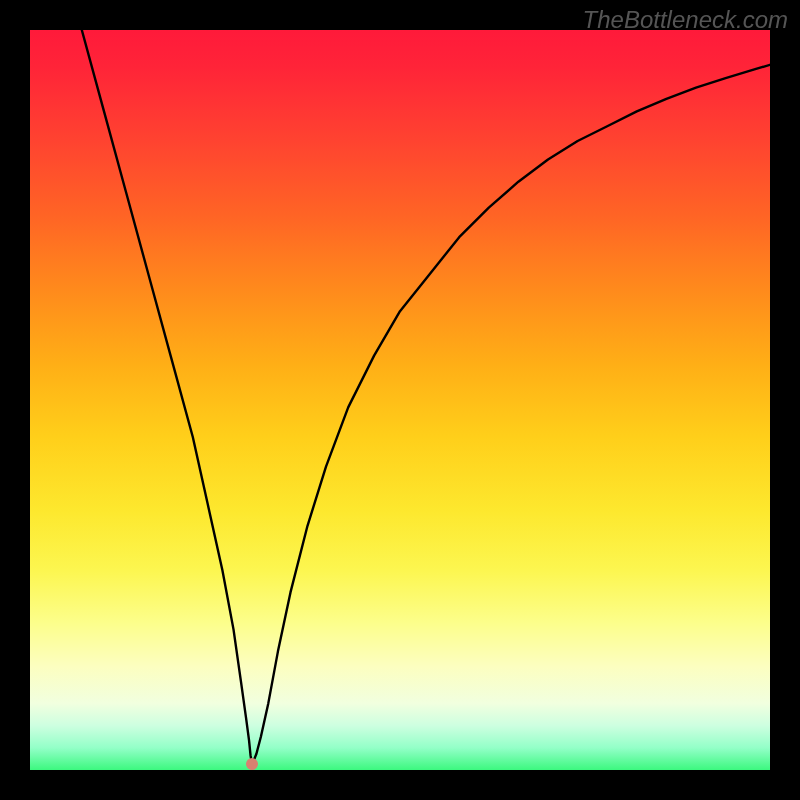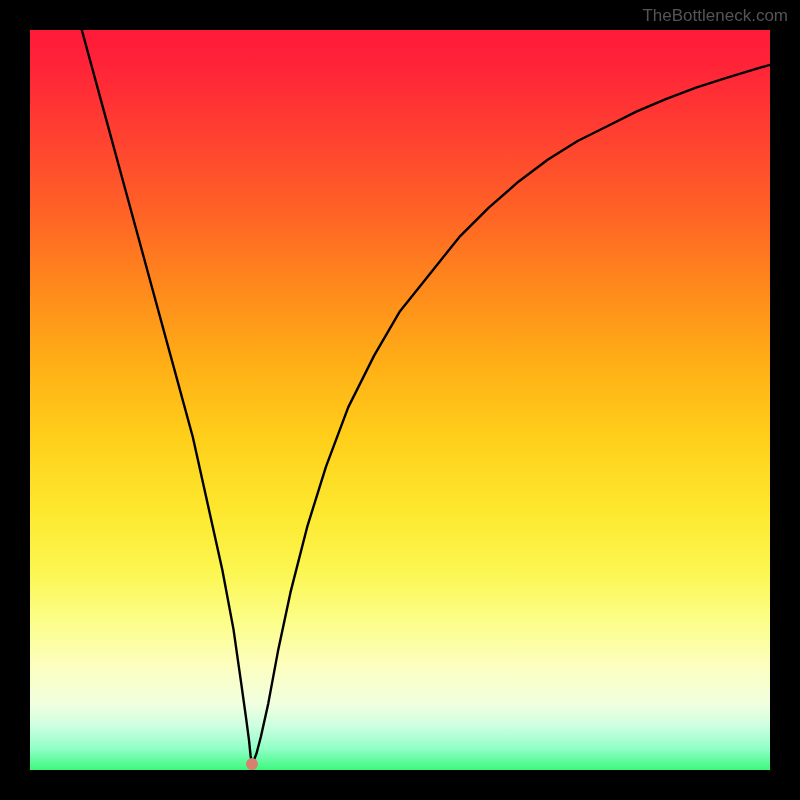--- a/index.html
+++ b/index.html
@@ -15,21 +15,21 @@
       #ffcf1a 55%,
       #fde82e 65%,
       #fcf650 73%,
       #fcfe8a 80%,
       #fcfec0 86%,
       #f1ffdf 91%,
       #cdffe0 94%,
       #93ffc8 97%,
       #3cf87f 100%);
   }
-  .watermark { position: absolute; top: 6px; right: 12px; color: #555; font-size: 17px; font-weight: 500; letter-spacing: 0px; }
+  .watermark { position: absolute; top: 6px; right: 12px; color: #555; font-size: 24px; font-weight: 500; letter-spacing: 0px; font-style: italic; }
   .svg-layer { position: absolute; left: 30px; top: 30px; width: 740px; height: 740px; }
 </style>
 </head>
 <body>
 
 <div class="plot-area"></div>
 
 <div class="watermark">TheBottleneck.com</div>
 
 <svg class="svg-layer" viewBox="0 0 740 740">

